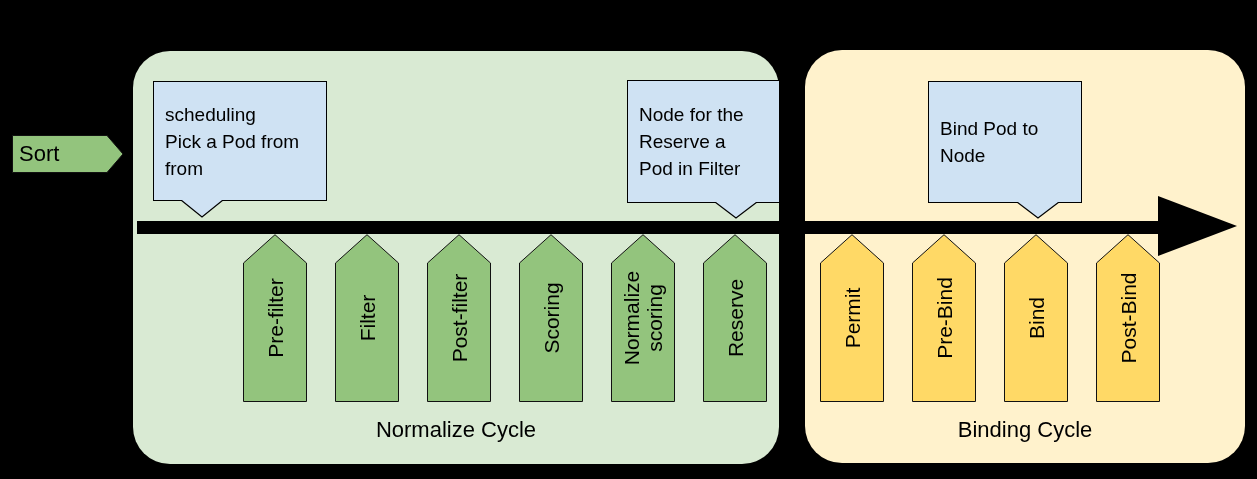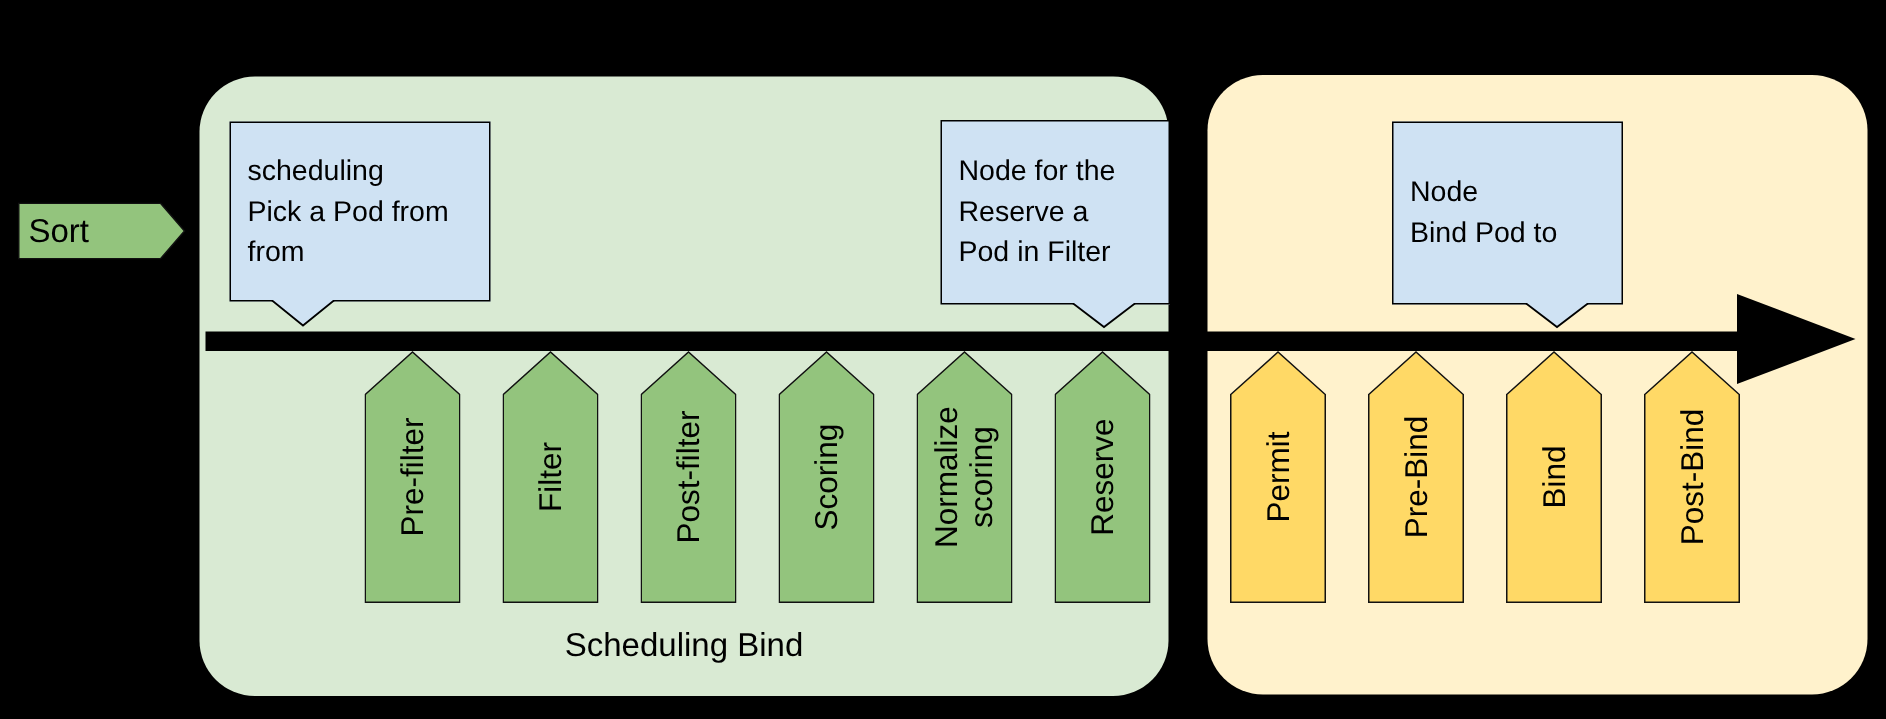--- a/index.html
+++ b/index.html
@@ -177,24 +177,25 @@
     <div>Node for the</div>
     <div>Reserve a</div>
     <div>Pod in Filter</div>
   </div>
   <svg class="tail" style="left:714px;top:202px" width="44" height="18">
     <polygon points="1,0 22,16 43,0" fill="#cfe2f3"></polygon>
     <path d="M1,0 L22,16 L43,0" stroke="#000" stroke-width="1.2" fill="none"></path>
   </svg>
 
   <div class="callout" style="left:928px;top:81px;width:154px;height:122px">
+    <div>Bind Pod to</div>
     <div>Node</div>
-    <div>Bind Pod to</div>
     <div></div>
   </div>
   <svg class="tail" style="left:1016px;top:202px" width="44" height="18">
     <polygon points="1,0 22,16 43,0" fill="#cfe2f3"></polygon>
     <path d="M1,0 L22,16 L43,0" stroke="#000" stroke-width="1.2" fill="none"></path>
   </svg>
 
-  <div class="cycle-label sched">Scheduling Bind</div>
+  <div class="cycle-label sched">Normalize Cycle</div>
+  <div class="cycle-label bind">Binding Cycle</div>
 
 </div>
 
 </body></html>

